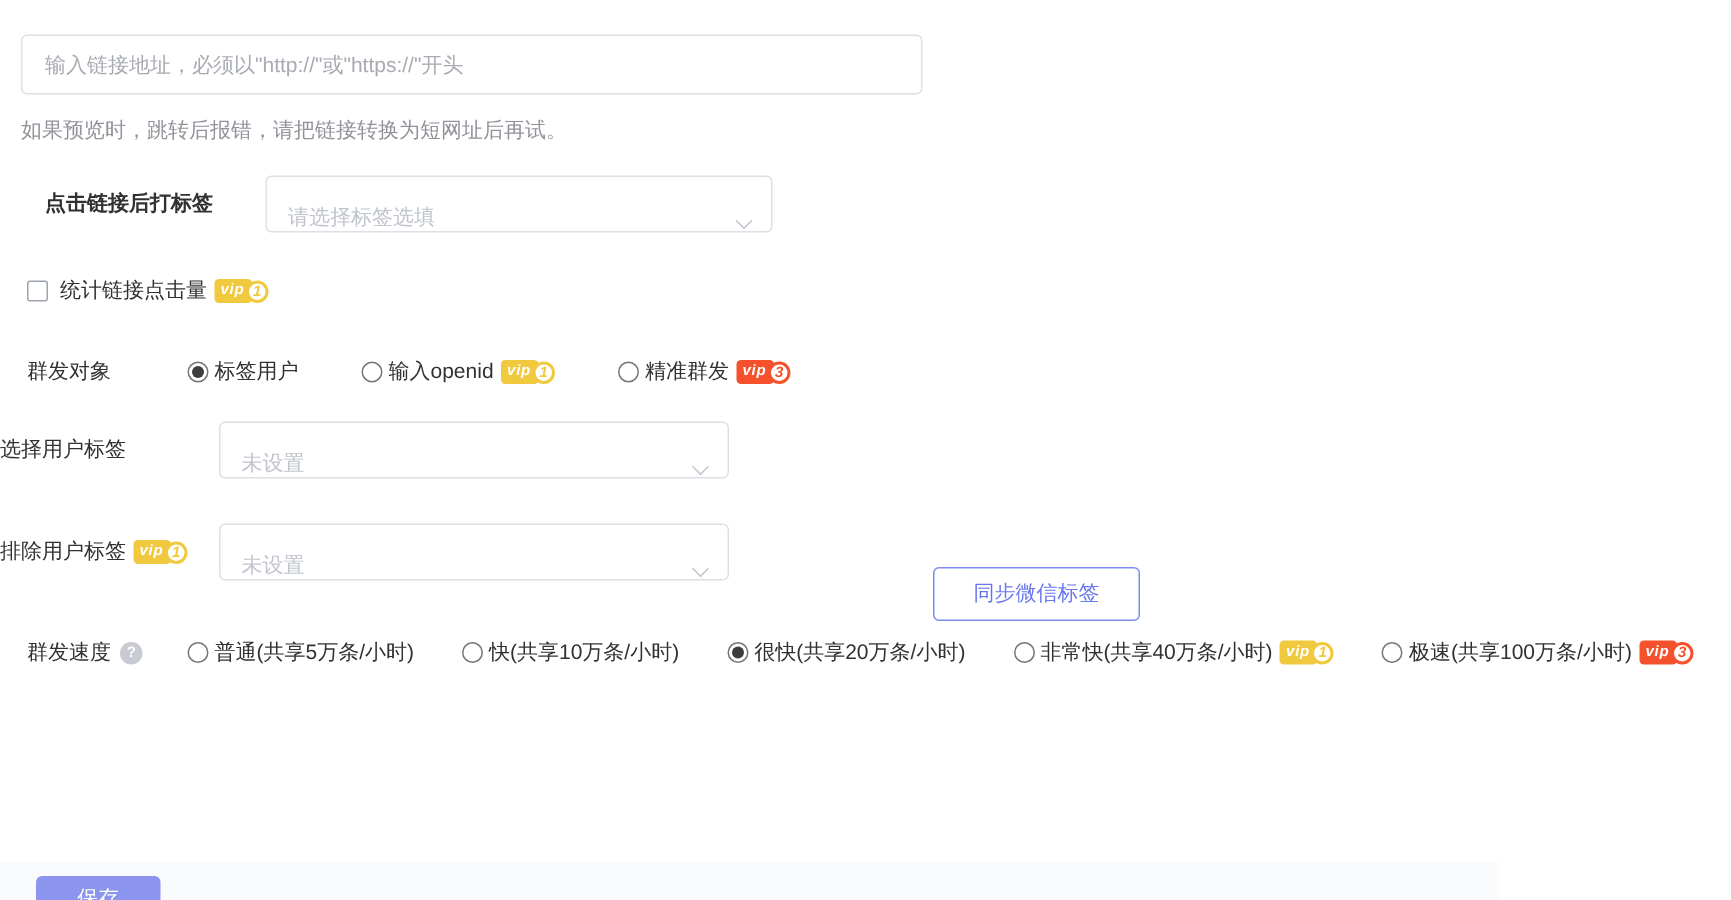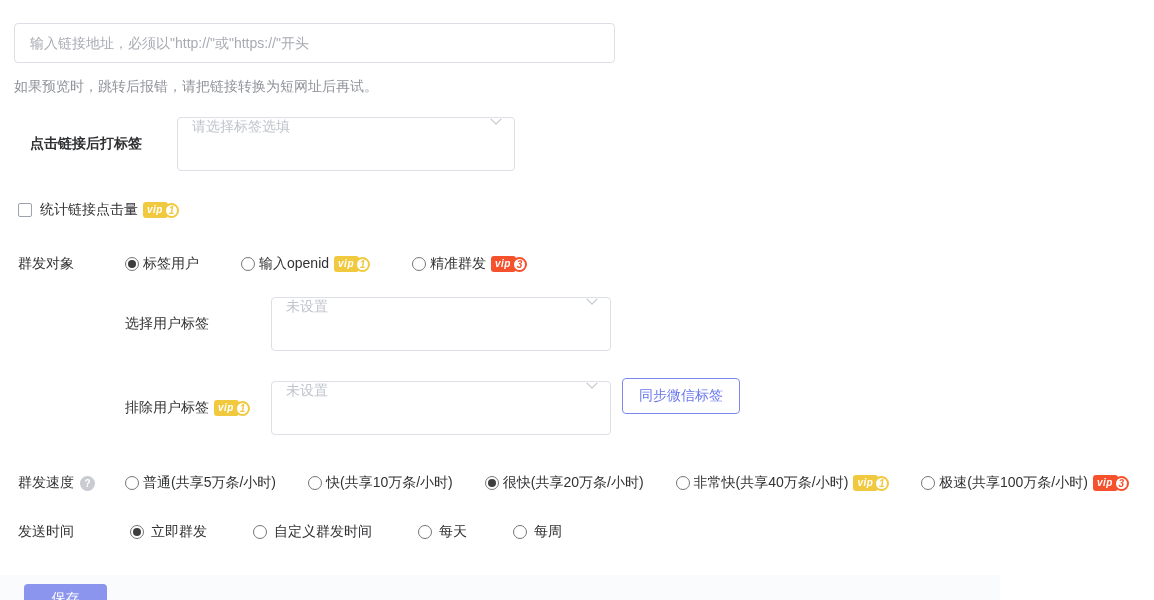--- a/index.html
+++ b/index.html
@@ -60,22 +60,22 @@
     padding: 0 15px; font-size: 14px; color: #303133;
     font-family: "Liberation Sans", "DejaVu Sans", sans-serif;
     outline: none; display: block;
   }
   .url-input::placeholder { color: #a8abb2; }
 
   .hint-text { margin: 15px 0 18px 14px; color: #909399; }
 
   
   .select {
-    height: 54px; border: 1px solid #dcdfe6; border-radius: 4px; background: #fff;
-    display: inline-flex; align-items: flex-start; justify-content: space-between;
+    height: 38px; border: 1px solid #dcdfe6; border-radius: 4px; background: #fff;
+    display: inline-flex; align-items: flex-end; justify-content: space-between;
     padding: 0 14px; cursor: pointer; flex: none;
   }
   .select .ph { color: #c0c4cc; }
   .chevron {
     width: 8px; height: 8px;
     border-right: 1.5px solid #c0c4cc; border-bottom: 1.5px solid #c0c4cc;
     transform: rotate(45deg) translate(-2px, -2px); flex: none;
   }
 
   .tag-row { margin-top: 21px; padding-left: 30px; }
@@ -98,28 +98,28 @@
     margin-left: -4px;
   }
   .vip.red .tag { background: #f5512d; }
   .vip.red .num { border-color: #f5512d; color: #f5512d; }
 
   
   .audience-row { margin-top: 36px; padding-left: 18px; }
   .audience-row .row-label { width: 107px; flex: none; }
   .audience-row .opt { margin-right: 42px; }
 
-  .usertag-row { margin-top: 24px; padding-left: 125px; }
+  .usertag-row { margin-top: 24px; }
   .usertag-row .row-label { width: 146px; flex: none; display: inline-flex; align-items: center; }
   .usertag-row .select { width: 340px; }
 
   .sync-btn {
     position: absolute; left: 622px; top: 355px;
     border: 1px solid #7d8bf0; color: #6977ee; background: #fff;
-    border-radius: 4px; padding: 8px 16px; font-size: 14px; cursor: pointer;
+    border-radius: 4px; padding: 8px 26px; font-size: 14px; cursor: pointer;
     font-family: "Liberation Sans", "DejaVu Sans", sans-serif;
   }
 
   
   .speed-row { margin-top: 39px; padding-left: 18px; }
   .speed-row .row-label { width: 107px; flex: none; display: inline-flex; align-items: center; }
   .speed-row .opt { margin-right: 32px; }
   .help-icon {
     width: 15px; height: 15px; border-radius: 50%; background: #c8cbd1;
     color: #fff; font-size: 10px; font-weight: 700;
@@ -249,37 +249,18 @@
     <span class="opt" style="margin-right:0;">
       <span class="radio"></span>
       <span>极速(共享100万条/小时)</span>
       <span class="vip red">
         <span class="tag">vip</span>
         <span class="num">3</span>
       </span>
     </span>
   </div>
 
-  <div class="row time-row">
-    <span class="row-label">发送时间</span>
-    <span class="opt">
-      <span class="radio checked"></span>
-      <span>立即群发</span>
-    </span>
-    <span class="opt">
-      <span class="radio"></span>
-      <span>自定义群发时间</span>
-    </span>
-    <span class="opt">
-      <span class="radio"></span>
-      <span>每天</span>
-    </span>
-    <span class="opt">
-      <span class="radio"></span>
-      <span>每周</span>
-    </span>
-  </div>
 
   <div class="footer">
     <button class="save-btn">保存</button>
   </div>
 
 </div>
 
 </body></html>

